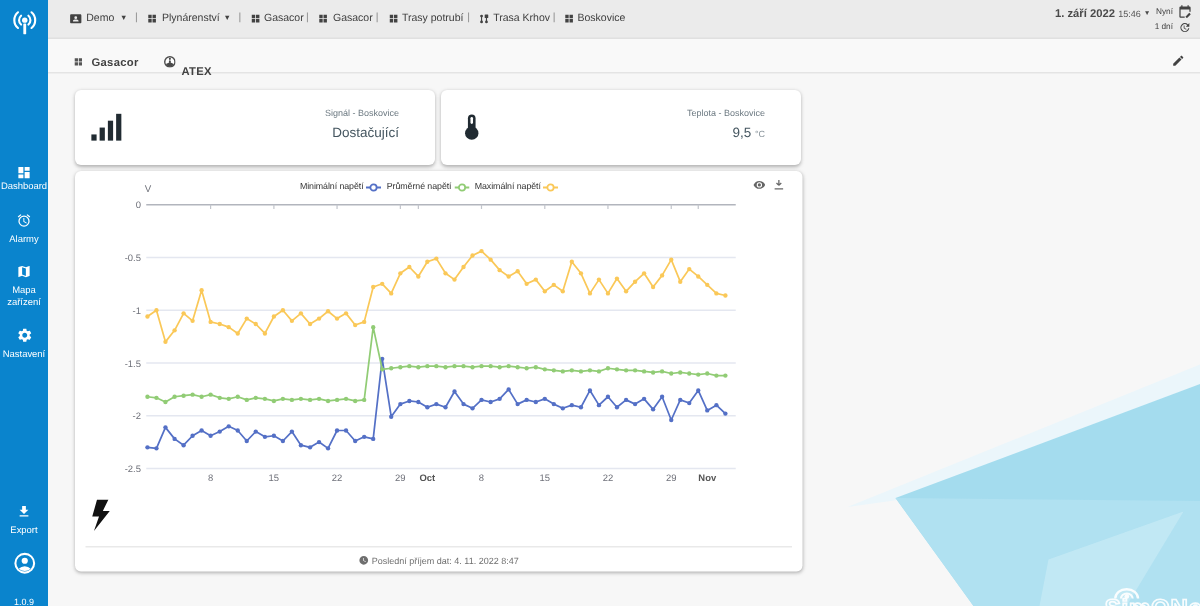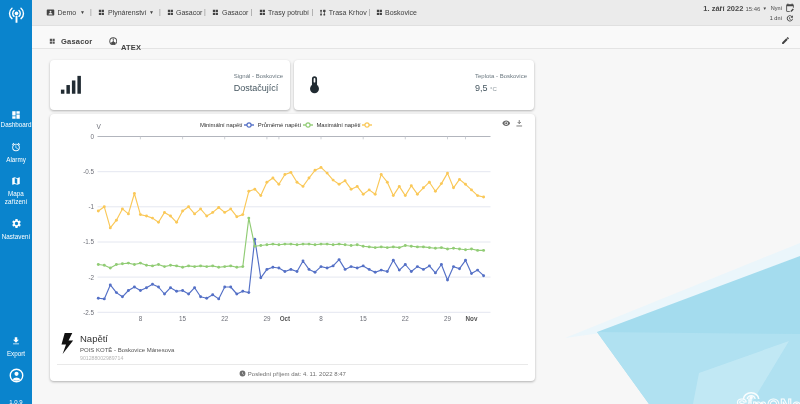--- a/index.html
+++ b/index.html
@@ -12,21 +12,21 @@
 #topbar{position:absolute;left:32px;top:0;width:768px;height:26px;background:#ebebeb;z-index:20;border-bottom:1px solid #e0e0e0;font-size:7px;color:#3d3d3d}
 #topbar .t{position:absolute;white-space:nowrap}
 #topbar .s{position:absolute;color:#8a8a8a;top:8px}
 #topbar svg{position:absolute}
 #tabbar svg{display:block}
 #tabbar{position:absolute;left:32px;top:26px;width:768px;height:23px;background:#f9f9f9;z-index:20;border-bottom:1px solid #e4e4e4}
 .tab{position:absolute;font-size:7.5px;font-weight:bold;color:#424242;letter-spacing:.2px;white-space:nowrap}
 .card{position:absolute;background:#fff;border-radius:4px;box-shadow:0 1px 3px rgba(0,0,0,.18),0 1px 2px rgba(0,0,0,.12);z-index:10}
 #card1{left:50px;top:60px;width:240px;height:50px}
 #card2{left:294px;top:60px;width:240px;height:50px}
-.cl{position:absolute;right:7px;top:13px;text-align:left}
+.cl{position:absolute;right:24px;top:13px;text-align:right}
 .cl .t1{font-size:6px;color:#6b7880}
 .cl .t2{font-size:9px;color:#44555f;font-weight:500;margin-top:3.5px}
 .cl .unit{font-size:6px;color:#8a959c;font-weight:normal}
 #chartcard{left:50px;top:114px;width:485px;height:267px}
 #vlab{position:absolute;left:46.5px;top:9px;font-size:6.5px;color:#6E7079}
 #legend{position:absolute;left:-6.5px;top:7px;width:485px;display:flex;justify-content:center;align-items:center;font-size:5.9px;color:#333;letter-spacing:-0.05px}
 #legend .li{display:flex;align-items:center;margin:0 2px}
 #legend svg{margin-left:1.5px}
 #cicons{position:absolute;right:11.5px;top:4.5px;display:flex;gap:5px}
 #foot{position:absolute;left:30px;top:218.5px}
@@ -417,25 +417,20 @@
         <circle cx="403.5" cy="73.8" r="1.45" fill="#fac858"></circle>
         <circle cx="409.5" cy="65.4" r="1.45" fill="#fac858"></circle>
         <circle cx="415.5" cy="70.3" r="1.45" fill="#fac858"></circle>
         <circle cx="421.5" cy="75.9" r="1.45" fill="#fac858"></circle>
         <circle cx="427.6" cy="81.6" r="1.45" fill="#fac858"></circle>
         <circle cx="433.6" cy="83.0" r="1.45" fill="#fac858"></circle>
       </svg></div>
   <div style="position:absolute;left:10px;top:219px"><svg width="14" height="21" viewBox="0 0 14 21" fill="#111">
         <path d="M3.2 0h7.6L7.6 7.6h4.6L2.6 21l2.7-9.6H0.8z" transform="skewX(-4) translate(1.5,0)"></path>
       </svg></div>
-  <div id="foot">
-    <div class="f1">Napětí</div>
-    <div class="f2">POIS KOTĚ - Boskovice Mánesova</div>
-    <div class="f3">901288002989714</div>
-  </div>
   <div id="lastline"><svg width="7" height="7" viewBox="0 0 24 24" fill="#6f6f6f" style="vertical-align:-1px">
         <path d="M12 2a10 10 0 1 0 0 20 10 10 0 0 0 0-20zm4.2 14.2L11 13V7h1.5v5.3l4.5 2.7-.8 1.2z"></path>
       </svg> Poslední příjem dat: 4. 11. 2022 8:47</div>
 </div>
 
 <div id="side">
   <svg width="19" height="20" viewBox="0 0 24 24" style="position:absolute;left:6.5px;top:4.5px" fill="#fff">
       <circle cx="12" cy="10" r="2.3"></circle>
       <rect x="10.8" y="12.8" width="2.4" height="9" rx="0.4"></rect>
       <path d="M8.9 6.3a4.9 4.9 0 0 0 0 7.4" stroke="#fff" stroke-width="1.8" fill="none" stroke-linecap="round"></path>

